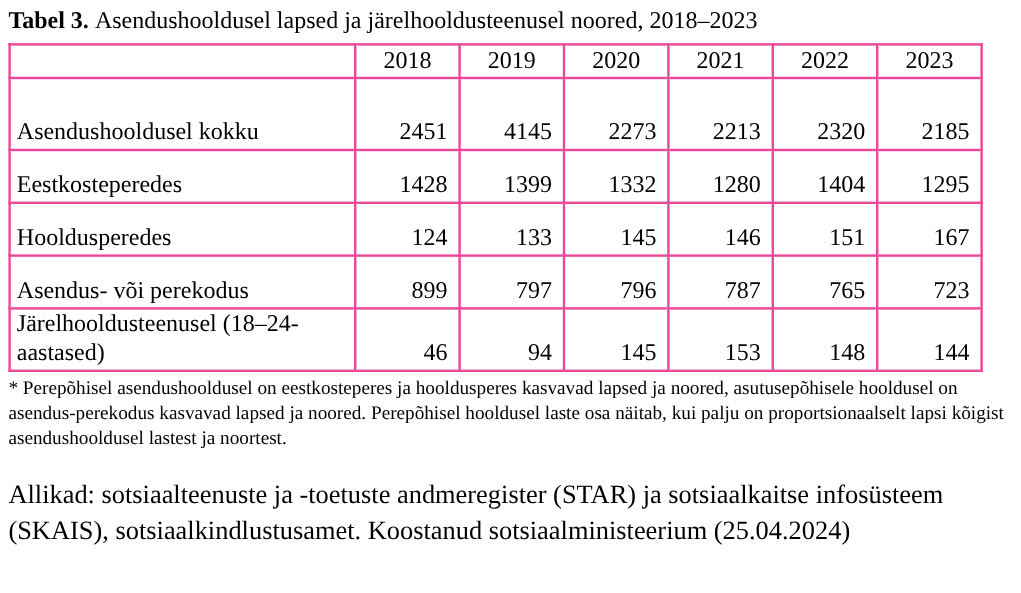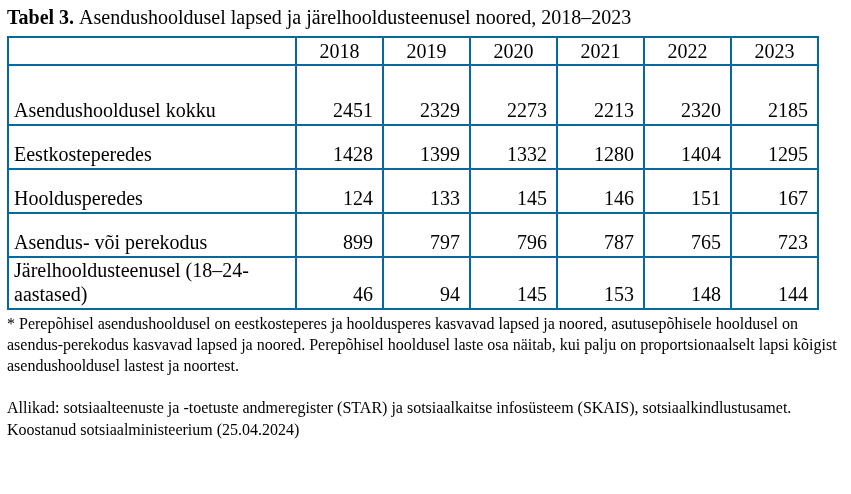--- a/index.html
+++ b/index.html
@@ -10,21 +10,21 @@
     overflow:hidden;
   }
   .page { padding:6px 6px 0 7px;border-radius:28px; }
 
   .caption { margin:0 0 7px 0; font-size:20px; line-height:1.15; }
   .caption .cap-label { font-weight:bold; }
   .caption .cap-text { margin-left:5px; }
 
   table.stat { border-collapse:collapse; table-layout:fixed; width:810px; }
   table.stat td {
-    border:2px solid #0369a1;
+    border:2px solid #ec4899;
     font-size:20px;
     line-height:1.2;
     vertical-align:bottom;
     padding:0 9px 2px 5px;
     overflow:hidden;
   }
   td.label { text-align:left; }
   td.num   { text-align:right; }
   tr.hdr td { text-align:center; vertical-align:middle; padding:1px 2px; }
   tr.hdr    { height:26px; }
@@ -34,21 +34,21 @@
   tr.tall-c { height:44px; }
   .bold { font-weight:normal; }
 
   .footnote {
     margin:3px 0 0 0;
     font-size:16px;
     line-height:1.32;
   }
   .sources {
     margin:21px 0 0 0;
-    font-size:16px;
+    font-size:22px;
     line-height:1.35;
   }
 </style>
 </head>
 <body>
 
 <div class="page">
 
   <p class="caption">
     <span class="cap-label">Tabel 3.</span><span class="cap-text">Asendushooldusel lapsed ja järelhooldusteenusel noored, 2018–2023</span>
@@ -72,21 +72,21 @@
       <td>2019</td>
       <td>2020</td>
       <td>2021</td>
       <td>2022</td>
       <td>2023</td>
     </tr>
 
     <tr class="tall-a">
       <td class="label bold">Asendushooldusel kokku</td>
       <td class="num bold">2451</td>
-      <td class="num bold">2329</td>
+      <td class="num bold">4145</td>
       <td class="num bold">2273</td>
       <td class="num bold">2213</td>
       <td class="num bold">2320</td>
       <td class="num bold">2185</td>
     </tr>
 
 
     <tr class="std">
       <td class="label">Eestkosteperedes</td>
       <td class="num">1428</td>

